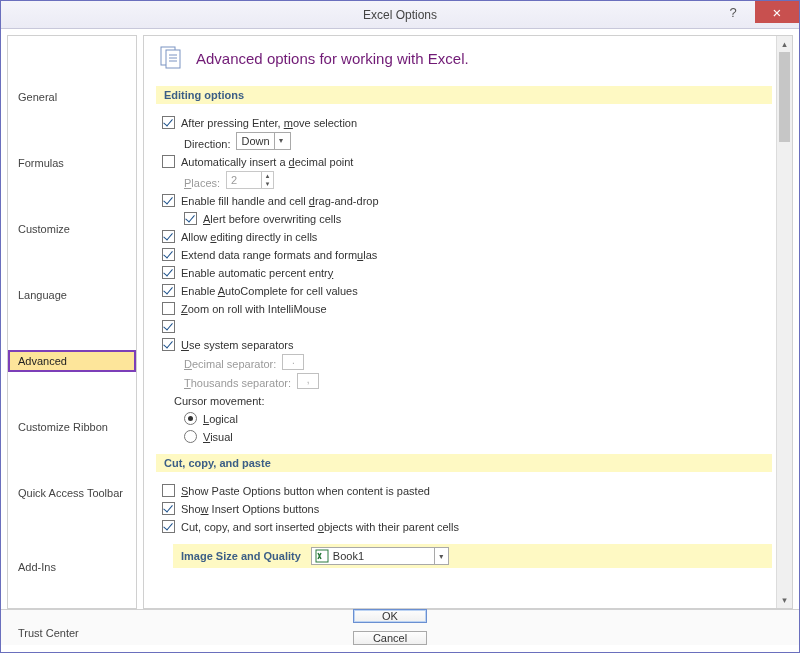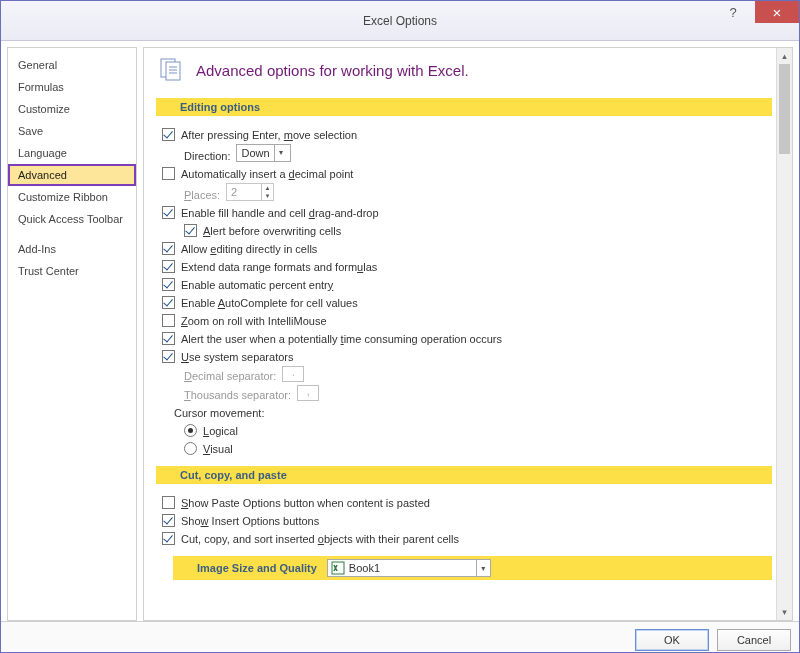--- a/index.html
+++ b/index.html
@@ -8,21 +8,21 @@
     font-family: "Segoe UI", Tahoma, sans-serif;
     font-size: 11px;
     background: #fff;
     color: #333;
     width: 800px;
     height: 653px;
     overflow: hidden;
     border: 1px solid #6a6fbd;
   }
   .titlebar {
-    height: 40px;
+    height: 28px;
     background: linear-gradient(#f4f4fa, #ebebf5);
     border-bottom: 1px solid #c8c8da;
     display: flex;
     align-items: center;
     position: relative;
   }
   .titlebar-title {
     position: absolute;
     left: 50%;
     transform: translateX(-50%);
@@ -56,20 +56,21 @@
     width: 130px;
     border: 1px solid #d0d0d0;
     background: #fff;
     padding: 6px 0;
   }
   .sidebar-item {
     padding: 5px 10px 5px 10px;
     color: #444;
     cursor: default;
     white-space: nowrap;
+    margin-top: 44px;
   }
   .sidebar-item.selected {
     background: #fde59a;
     border: 2px solid #7c3fb8;
     padding: 3px 8px 3px 8px;
     font-weight: 400;
     color: #222;
   }
   .sidebar-gap { height: 8px; }
   .content-wrap {
@@ -115,25 +116,25 @@
   .header-icon {
     width: 28px;
     height: 28px;
     display: inline-flex;
   }
   .header-text {
     color: #701a75;
     font-size: 15px;
   }
   .section-header {
-    background: #fde047;
+    background: #fef9c3;
     color: #3b5e86;
     font-weight: 600;
     font-size: 11px;
-    padding: 3px 24px;
+    padding: 3px 8px;
     margin: 10px 0 8px -2px;
   }
   .opt-row {
     display: flex;
     align-items: flex-end;
     gap: 6px;
     padding: 1.5px 0 1.5px 4px;
     min-height: 18px;
   }
   .indent1 { padding-left: 26px; }
@@ -214,32 +215,33 @@
   }
   .wb-select {
     border: 1px solid #a9a9a9;
     background: #fff;
     height: 18px;
     display: inline-flex;
     align-items: center;
     padding-left: 3px;
     font-weight: 400;
     color: #333;
-    width: 164px;
+    width: 138px;
   }
   .wb-icon { width:14px; height:14px; margin-right:4px; display:inline-flex;}
   .footer {
     height: 36px;
     border-top: 1px solid #d0d0d0;
     display: flex;
     justify-content: flex-end;
     align-items: center;
     gap: 8px;
-    padding-right: 8px;
+    padding-right: 20px;
     background: #fafafa;
+    flex-direction: column;
   }
   .btn {
     min-width: 74px;
     height: 22px;
     border: 1px solid #a9a9a9;
     background: linear-gradient(#fdfdfd,#f0f0f0);
     display: inline-flex;
     align-items: center;
     justify-content: center;
     font-size: 11px;
@@ -256,21 +258,20 @@
     <div class="tb-btn tb-close">×</div>
   </div>
 </div>
 
 <div class="main-area">
 
   <div class="sidebar">
     <div class="sidebar-item">General</div>
     <div class="sidebar-item">Formulas</div>
     <div class="sidebar-item">Customize</div>
-    <div class="sidebar-item">Save</div>
     <div class="sidebar-item">Language</div>
     <div class="sidebar-item selected">Advanced</div>
     <div class="sidebar-item">Customize Ribbon</div>
     <div class="sidebar-item">Quick Access Toolbar</div>
     <div class="sidebar-gap"></div>
     <div class="sidebar-item">Add-Ins</div>
     <div class="sidebar-item">Trust Center</div>
   </div>
 
   <div class="content-wrap">
@@ -339,21 +340,20 @@
       <div class="opt-row">
         <span class="chk checked"></span>
         <span class="lbl">Enable <span class="u">A</span>utoComplete for cell values</span>
       </div>
       <div class="opt-row">
         <span class="chk"></span>
         <span class="lbl"><span class="u">Z</span>oom on roll with IntelliMouse</span>
       </div>
       <div class="opt-row">
         <span class="chk checked"></span>
-        <span class="lbl">Alert the user when a potentially <span class="u">t</span>ime consuming operation occurs</span>
       </div>
       <div class="opt-row">
         <span class="chk checked"></span>
         <span class="lbl"><span class="u">U</span>se system separators</span>
       </div>
       <div class="opt-row indent1">
         <span class="lbl dis"><span class="u">D</span>ecimal separator:</span>
         <span class="tiny-input">.</span>
       </div>
       <div class="opt-row indent1">

